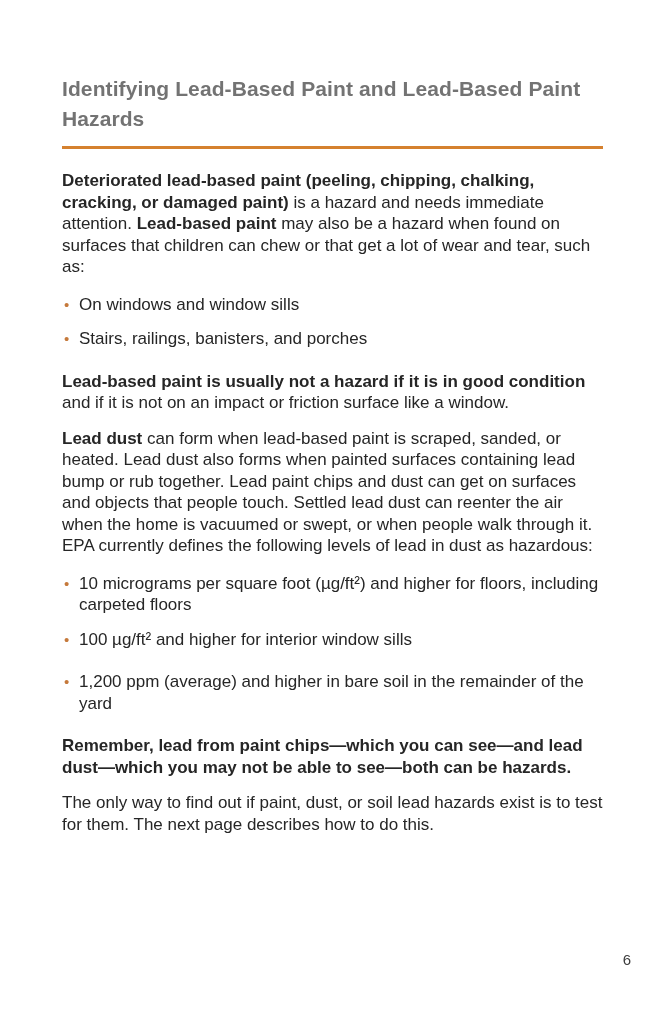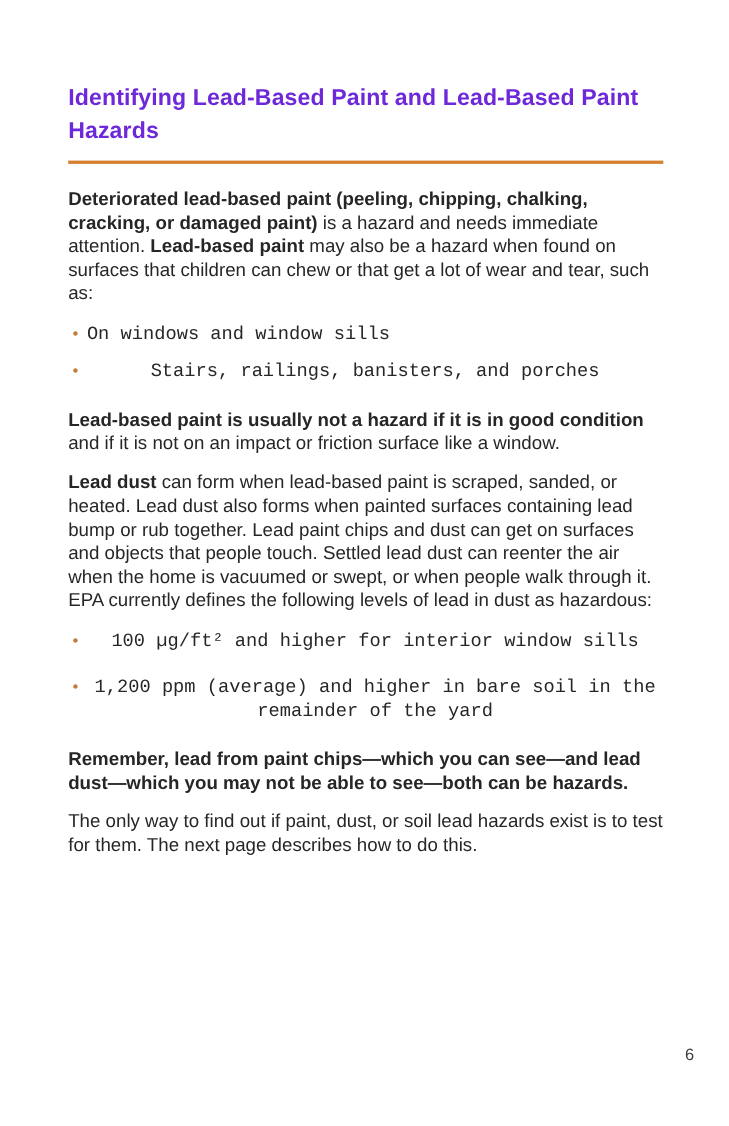--- a/index.html
+++ b/index.html
@@ -15,21 +15,21 @@
     height: 1024px;
     background: #ffffff;
     overflow: hidden;
   }
   .content {
     padding: 74px 60px 0 62px;
     color: #262626;
   }
   .doc-title {
     margin: 0 0 12px 0;
-    color: #6d28d9;
+    color: #737373;
     font-size: 21px;
     line-height: 30px;
     font-weight: 700;
     letter-spacing: 0.1px;
   }
   .title-rule {
     height: 3px;
     background: #D5812F;
     border: none;
     margin: 0 0 21px 0;
@@ -37,30 +37,29 @@
   .para {
     font-size: 17px;
     line-height: 21.5px;
     margin: 0 0 14px 0;
   }
   .b { font-weight: 700; }
   ul.bullets {
     list-style: none;
     margin: 16px 0 21px 0;
     padding: 0;
-    font-family: Liberation Mono, monospace;
   }
   ul.bullets li {
     position: relative;
     padding-left: 17px;
     margin: 0 0 13px 0;
     font-size: 17px;
     line-height: 21.5px;
   }
-  ul.bullets li:last-child { margin-bottom: 0; text-align: center; }
+  ul.bullets li:last-child { margin-bottom: 0; }
   .dot::before {
     content: "\2022";
     position: absolute;
     left: 2px;
     top: 0;
     color: #C5793B;
     font-size: 15px;
     line-height: 21.5px;
   }
   .page-number {
@@ -86,20 +85,21 @@
     <ul class="bullets">
       <li><span class="dot"></span><span>On windows and window sills</span></li>
       <li><span class="dot"></span><span>Stairs, railings, banisters, and porches</span></li>
     </ul>
 
     <p class="para"><span class="b">Lead-based paint is usually not a hazard if it is in good condition</span><span> and if it is not on an impact or friction surface like a window.</span></p>
 
     <p class="para"><span class="b">Lead dust</span><span> can form when lead-based paint is scraped, sanded, or heated. Lead dust also forms when painted surfaces containing lead bump or rub together. Lead paint chips and dust can get on surfaces and objects that people touch. Settled lead dust can reenter the air when the home is vacuumed or swept, or when people walk through it. EPA currently defines the following levels of lead in dust as hazardous:</span></p>
 
     <ul class="bullets">
+      <li><span class="dot"></span><span>10 micrograms per square foot (µg/ft²) and higher for floors, including carpeted floors</span></li>
       <li><span class="dot"></span><span>100 µg/ft² and higher for interior window sills</span></li>
     </ul>
 
 
     <ul class="bullets">
       <li><span class="dot"></span><span>1,200 ppm (average) and higher in bare soil in the remainder of the yard</span></li>
     </ul>
 
     <p class="para"><span class="b">Remember, lead from paint chips—which you can see—and lead dust—which you may not be able to see—both can be hazards.</span></p>
 

